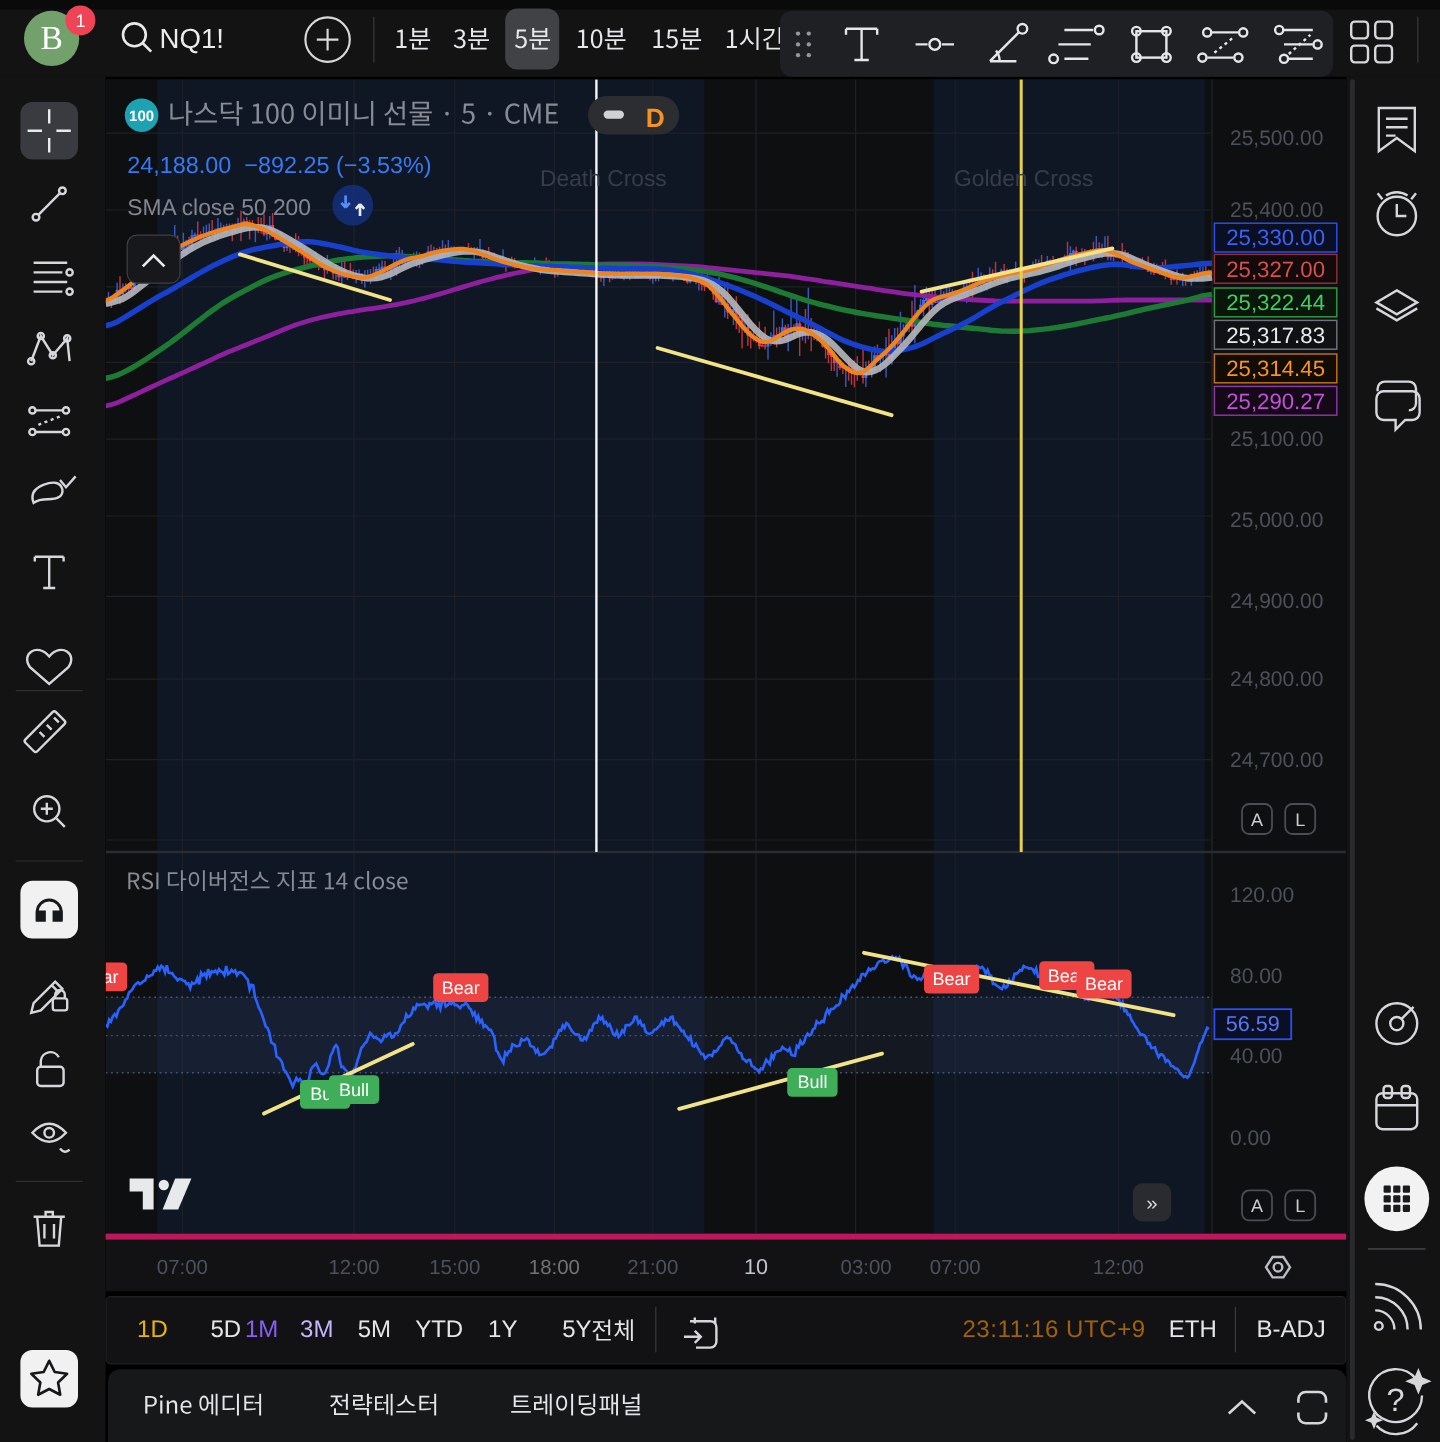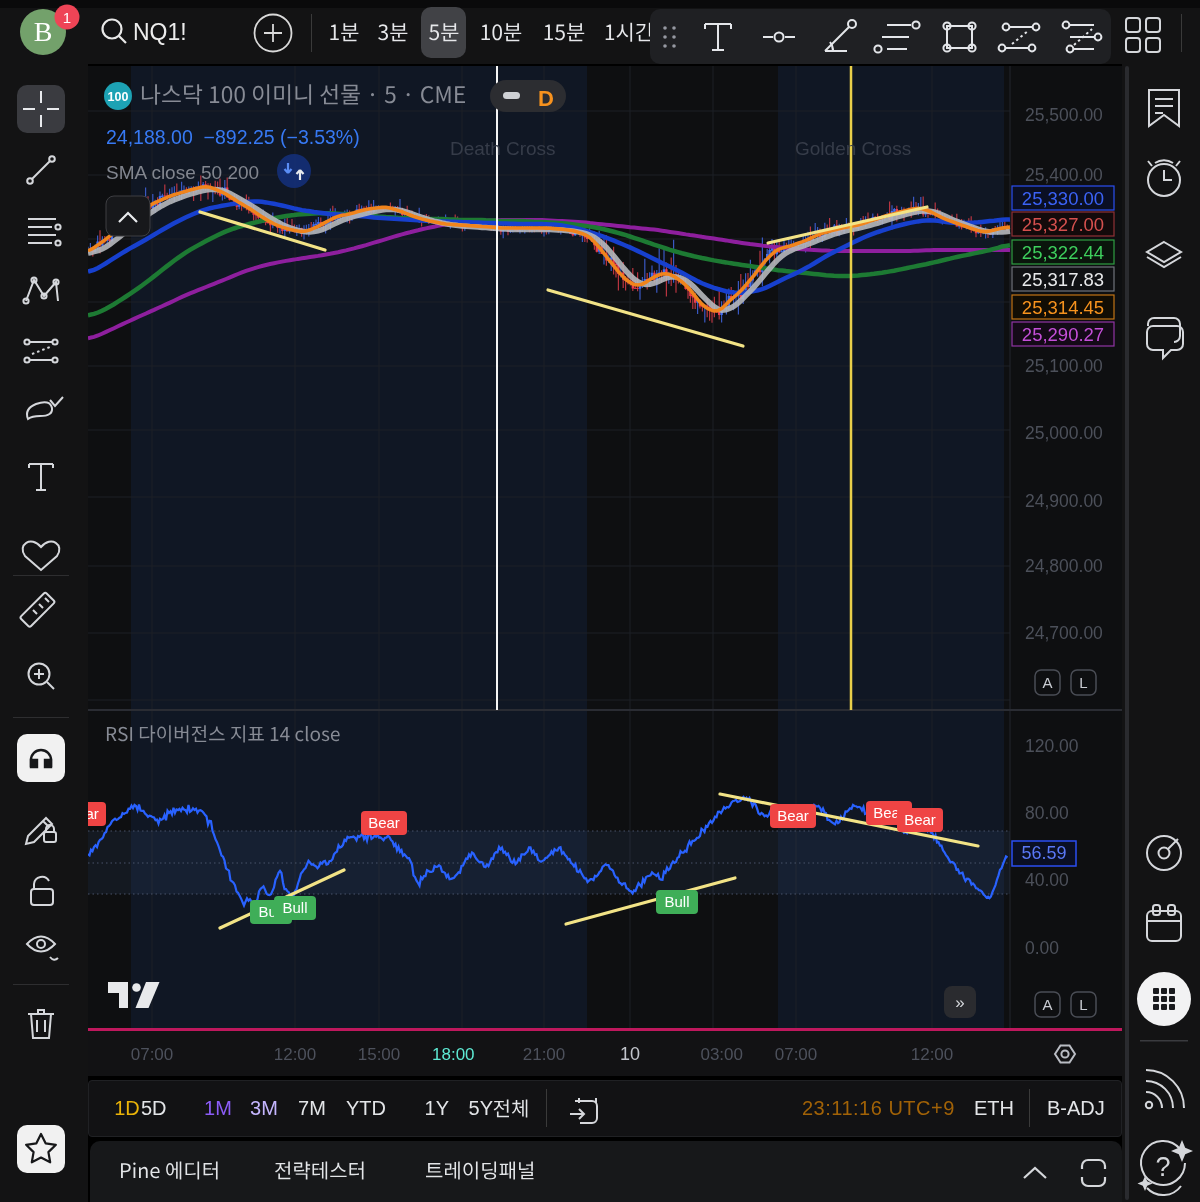--- a/index.html
+++ b/index.html
@@ -321,43 +321,43 @@
           <path transform="translate(9191)" d="M340 0V500Q340 527 342 566Q344 605 345 633H341Q327 607 313 579Q298 552 282 525L115 275H524V202H20V262L325 733H426V0Z"></path>
           <path transform="translate(9970)" d="M306 -13Q234 -13 176 20Q119 54 85 118Q52 181 52 271Q52 362 88 426Q124 489 184 523Q244 557 313 557Q366 557 405 538Q443 519 471 493L425 433Q402 454 375 467Q349 480 317 480Q268 480 229 454Q190 428 168 381Q146 334 146 271Q146 209 167 162Q189 115 227 89Q264 63 314 63Q352 63 384 79Q416 94 442 117L482 55Q445 23 400 5Q355 -13 306 -13Z"></path>
           <path transform="translate(10480)" d="M188 -13Q154 -13 133 1Q112 15 102 43Q92 70 92 108V796H184V102Q184 81 191 72Q199 63 209 63Q213 63 217 63Q221 64 228 65L241 -5Q231 -8 219 -11Q207 -13 188 -13Z"></path>
           <path transform="translate(10764)" d="M303 -13Q237 -13 179 20Q121 54 87 118Q52 181 52 271Q52 362 87 426Q121 489 179 523Q237 557 303 557Q353 557 398 538Q444 519 479 482Q514 445 534 392Q554 339 554 271Q554 181 519 118Q484 54 427 20Q370 -13 303 -13ZM303 63Q350 63 386 89Q421 115 441 162Q461 209 461 271Q461 334 441 381Q421 428 386 454Q350 480 303 480Q256 480 221 454Q185 428 165 381Q146 334 146 271Q146 209 165 162Q185 115 221 89Q256 63 303 63Z"></path>
           <path transform="translate(11370)" d="M234 -13Q177 -13 123 8Q70 30 32 62L76 123Q112 94 150 76Q188 58 237 58Q291 58 317 83Q344 107 344 143Q344 171 326 190Q307 208 278 222Q250 235 220 246Q182 261 146 279Q109 298 86 327Q62 357 62 403Q62 447 84 481Q106 516 148 536Q190 557 249 557Q299 557 343 539Q386 521 417 495L373 438Q345 458 316 472Q286 486 250 486Q198 486 174 462Q149 439 149 407Q149 382 165 365Q182 348 209 336Q236 325 266 313Q296 302 325 289Q355 276 379 258Q402 240 417 213Q431 187 431 148Q431 104 409 67Q386 30 342 8Q299 -13 234 -13Z"></path>
           <path transform="translate(11838)" d="M312 -13Q239 -13 180 21Q121 55 86 118Q52 182 52 271Q52 338 72 390Q92 443 127 480Q161 518 205 537Q249 557 295 557Q365 557 413 526Q461 495 486 437Q512 380 512 302Q512 287 511 274Q510 261 508 250H142Q145 192 168 150Q192 107 231 83Q270 60 322 60Q362 60 394 71Q427 83 458 103L490 42Q455 19 411 3Q367 -13 312 -13ZM141 315H432Q432 397 396 440Q361 484 297 484Q259 484 225 464Q192 444 169 407Q147 370 141 315Z"></path>
         </g>
       </g>
     </svg>
   </div>
-<div class="abs" style="left:88px;top:1028px;width:1034px;height:48px;background:#121214;border-top:3px solid #be185d">
+<div class="abs" style="left:88px;top:1028px;width:1034px;height:48px;background:#121214;border-top:5px solid #be185d">
 <div class="abs" style="left:34px;top:14px;width:60px;text-align:center;font-size:17px;color:#4d515c">07:00</div>
     <div class="abs" style="left:177px;top:14px;width:60px;text-align:center;font-size:17px;color:#4d515c">12:00</div>
     <div class="abs" style="left:261px;top:14px;width:60px;text-align:center;font-size:17px;color:#4d515c">15:00</div>
-    <div class="abs" style="left:344px;top:14px;width:60px;text-align:left;font-size:17px;color:#5eead4">18:00</div>
+    <div class="abs" style="left:344px;top:14px;width:60px;text-align:center;font-size:17px;color:#737373">18:00</div>
     <div class="abs" style="left:426px;top:14px;width:60px;text-align:center;font-size:17px;color:#4d515c">21:00</div>
     <div class="abs" style="left:595px;top:14px;width:60px;text-align:right;font-size:17px;color:#4d515c">03:00</div>
     <div class="abs" style="left:678px;top:14px;width:60px;text-align:center;font-size:17px;color:#4d515c">07:00</div>
     <div class="abs" style="left:814px;top:14px;width:60px;text-align:center;font-size:17px;color:#4d515c">12:00</div>
     <div class="abs" style="left:527px;top:13px;width:30px;text-align:center;font-size:18px;color:#c2c5cc;font-weight:normal">10</div>
 <svg class="abs" style="left:963px;top:10px" width="28" height="28">
  <path d="M4 13 L9.5 4.5 H18.5 L24 13 L18.5 21.5 H9.5 Z" fill="none" stroke="#babdc4" stroke-width="2"></path>
  <circle cx="14" cy="13" r="3.6" fill="none" stroke="#babdc4" stroke-width="2"></circle>
 </svg>
 </div>
 <div class="abs" style="left:88px;top:1080px;width:1034px;height:57px;background:#121214;border:1px solid #202124;border-radius:4px">
 <div class="abs" style="left:8px;top:16px;width:60px;text-align:center;font-size:20px;color:#eab308">1D</div>
-    <div class="abs" style="left:52px;top:16px;width:60px;text-align:left;font-size:20px;color:#e3e5e8">5D</div>
+    <div class="abs" style="left:52px;top:16px;width:60px;text-align:right;font-size:20px;color:#e3e5e8">5D</div>
     <div class="abs" style="left:99px;top:16px;width:60px;text-align:center;font-size:20px;color:#8b5cf6">1M</div>
     <div class="abs" style="left:145px;top:16px;width:60px;text-align:center;font-size:20px;color:#c4b5fd">3M</div>
-    <div class="abs" style="left:193px;top:16px;width:60px;text-align:center;font-size:20px;color:#e3e5e8">7M</div>
+    <div class="abs" style="left:193px;top:16px;width:60px;text-align:center;font-size:20px;color:#e3e5e8">5M</div>
     <div class="abs" style="left:247px;top:16px;width:60px;text-align:center;font-size:20px;color:#e3e5e8">YTD</div>
-    <div class="abs" style="left:300px;top:16px;width:60px;text-align:right;font-size:20px;color:#e3e5e8">1Y</div>
+    <div class="abs" style="left:300px;top:16px;width:60px;text-align:center;font-size:20px;color:#e3e5e8">1Y</div>
     <div class="abs" style="left:344px;top:16px;width:60px;text-align:right;font-size:20px;color:#e3e5e8">5Y</div>
     <svg class="abs" style="left:0;top:0" width="600" height="57">
       <g transform="translate(403.6,35) scale(0.02,-0.02)" fill="#e3e5e8">
         <path transform="translate(0)" d="M529 577H758V509H529ZM711 826H794V163H711ZM217 10H819V-58H217ZM217 222H299V-24H217ZM280 714H348V641Q348 559 317 486Q285 414 228 360Q171 307 96 278L53 345Q103 363 145 393Q186 423 217 462Q248 501 264 547Q280 593 280 641ZM296 714H364V641Q364 583 391 528Q418 473 468 431Q518 388 583 365L541 299Q467 326 412 378Q357 429 327 497Q296 565 296 641ZM79 753H562V685H79Z"></path>
         <path transform="translate(920)" d="M419 470H589V401H419ZM235 595H299V548Q299 481 285 415Q271 349 244 290Q218 231 179 184Q141 137 91 107L42 170Q88 197 124 238Q160 280 184 330Q209 381 222 437Q235 493 235 548ZM250 595H314V548Q314 495 327 441Q340 388 365 340Q390 292 426 253Q461 215 507 189L460 127Q394 164 347 230Q300 295 275 378Q250 461 250 548ZM67 660H480V592H67ZM235 794H314V608H235ZM738 827H817V-78H738ZM557 806H635V-31H557Z"></path>
       </g>
     </svg>
 <div class="abs" style="left:457px;top:8px;width:1px;height:38px;background:#3a3a3a"></div>
 <svg class="abs" style="left:478px;top:11px" width="36" height="34">
  <g stroke="#d5d7db" stroke-width="2" fill="none">

